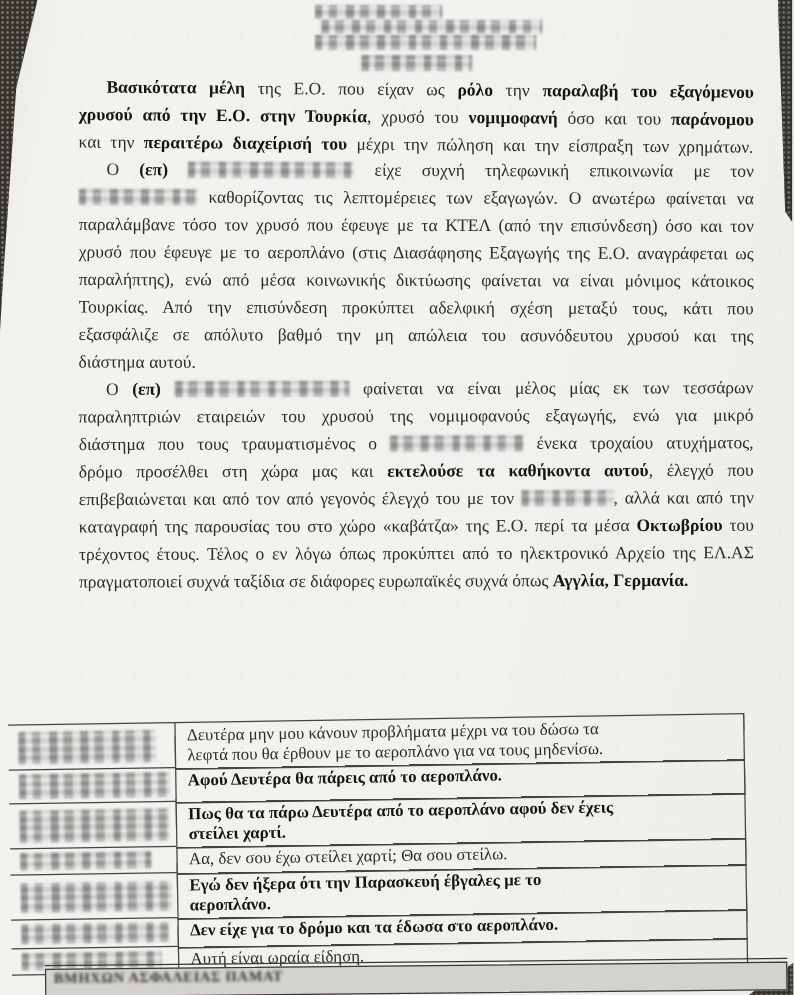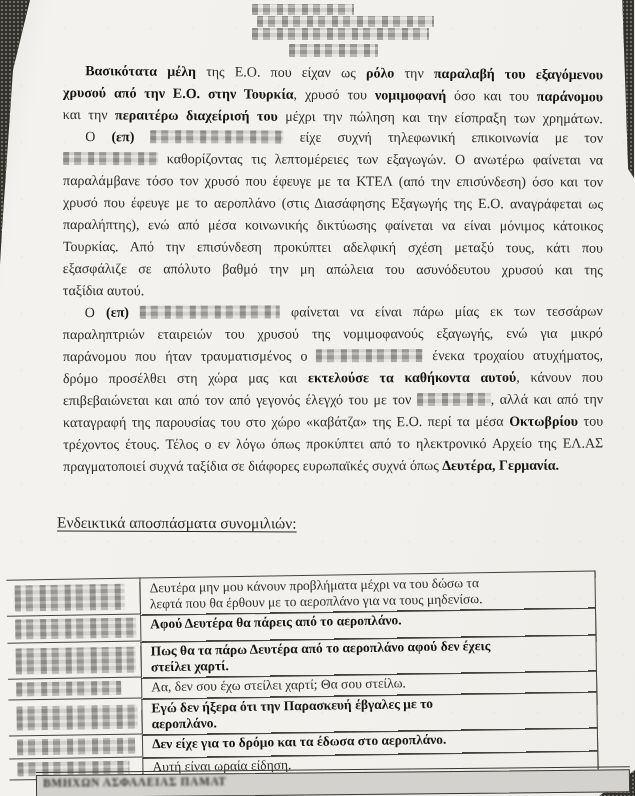--- a/index.html
+++ b/index.html
@@ -101,35 +101,34 @@
         <div class="line"><span>και την </span><strong>περαιτέρω διαχείρισή του</strong><span> μέχρι την πώληση και την είσπραξη των χρημάτων.</span></div>
       </div>
       <div class="p2">
         <div class="line indent"><span>Ο </span><strong>(επ) </strong><span class="redact" style="width: 133px; height: 13px;"></span><span> είχε συχνή τηλεφωνική επικοινωνία με τον</span></div>
         <div class="line"><span class="redact" style="width: 95px; height: 13px;"></span><span> καθορίζοντας τις λεπτομέρειες των εξαγωγών. Ο ανωτέρω φαίνεται να</span></div>
         <div class="line"><span>παραλάμβανε τόσο τον χρυσό που έφευγε με τα ΚΤΕΛ (από την επισύνδεση) όσο και τον</span></div>
         <div class="line"><span>χρυσό που έφευγε με το αεροπλάνο (στις Διασάφησης Εξαγωγής της Ε.Ο. αναγράφεται ως</span></div>
         <div class="line"><span>παραλήπτης), ενώ από μέσα κοινωνικής δικτύωσης φαίνεται να είναι μόνιμος κάτοικος</span></div>
         <div class="line"><span>Τουρκίας. Από την επισύνδεση προκύπτει αδελφική σχέση μεταξύ τους, κάτι που</span></div>
         <div class="line"><span>εξασφάλιζε σε απόλυτο βαθμό την μη απώλεια του ασυνόδευτου χρυσού και της</span></div>
-        <div class="line short"><span>ταξίδια αυτού.</span></div>
+        <div class="line short"><span>διάστημα αυτού.</span></div>
       </div>
       <div class="p3">
-        <div class="line indent"><span>Ο </span><strong>(επ) </strong><span class="redact" style="width: 140px; height: 13px;"></span><span> φαίνεται να είναι πάρω μίας εκ των τεσσάρων</span></div>
+        <div class="line indent"><span>Ο </span><strong>(επ) </strong><span class="redact" style="width: 140px; height: 13px;"></span><span> φαίνεται να είναι μέλος μίας εκ των τεσσάρων</span></div>
         <div class="line"><span>παραληπτριών εταιρειών του χρυσού της νομιμοφανούς εξαγωγής, ενώ για μικρό</span></div>
-        <div class="line"><span>παράνομου που ήταν τραυματισμένος ο </span><span class="redact" style="width: 107px; height: 13px;"></span><span> ένεκα τροχαίου ατυχήματος,</span></div>
-        <div class="line"><span>δρόμο προσέλθει στη χώρα μας και </span><strong>εκτελούσε τα καθήκοντα αυτού</strong><span>, κάνουν που</span></div>
+        <div class="line"><span>διάστημα που τους τραυματισμένος ο </span><span class="redact" style="width: 107px; height: 13px;"></span><span> ένεκα τροχαίου ατυχήματος,</span></div>
+        <div class="line"><span>δρόμο προσέλθει στη χώρα μας και </span><strong>εκτελούσε τα καθήκοντα αυτού</strong><span>, έλεγχό που</span></div>
         <div class="line"><span>επιβεβαιώνεται και από τον από γεγονός έλεγχό του με τον </span><span class="redact" style="width: 74px; height: 13px;"></span><span>, αλλά και από την</span></div>
         <div class="line"><span>καταγραφή της παρουσίας του στο χώρο «καβάτζα» της Ε.Ο. περί τα μέσα </span><strong>Οκτωβρίου</strong><span> του</span></div>
         <div class="line"><span>τρέχοντος έτους. Τέλος ο εν λόγω όπως προκύπτει από το ηλεκτρονικό Αρχείο της ΕΛ.ΑΣ</span></div>
-        <div class="line short"><span>πραγματοποιεί συχνά ταξίδια σε διάφορες ευρωπαϊκές συχνά όπως </span><strong>Δευτέρα, Γερμανία.</strong></div>
+        <div class="line short"><span>πραγματοποιεί συχνά ταξίδια σε διάφορες ευρωπαϊκές συχνά όπως </span><strong>Αγγλία, Γερμανία.</strong></div>
       </div>
     </div>
 
-  <div class="heading">Ενδεικτικά αποσπάσματα συνομιλιών:</div>
 
   <div class="ctable" id="tbl">
       <div class="cell-left row-first" style="border-top: 1.4px solid rgb(69, 67, 61);">
         <span class="redact" style="width: 110px; height: 26px;"></span>
       </div>
       <div class="cell-right row-first" style="border-top: 1.4px solid rgb(69, 67, 61);">
         <div>Δευτέρα μην μου κάνουν προβλήματα μέχρι να του δώσω τα</div>
         <div>λεφτά που θα έρθουν με το αεροπλάνο για να τους μηδενίσω.</div>
       </div>
       <div class="cell-left">

